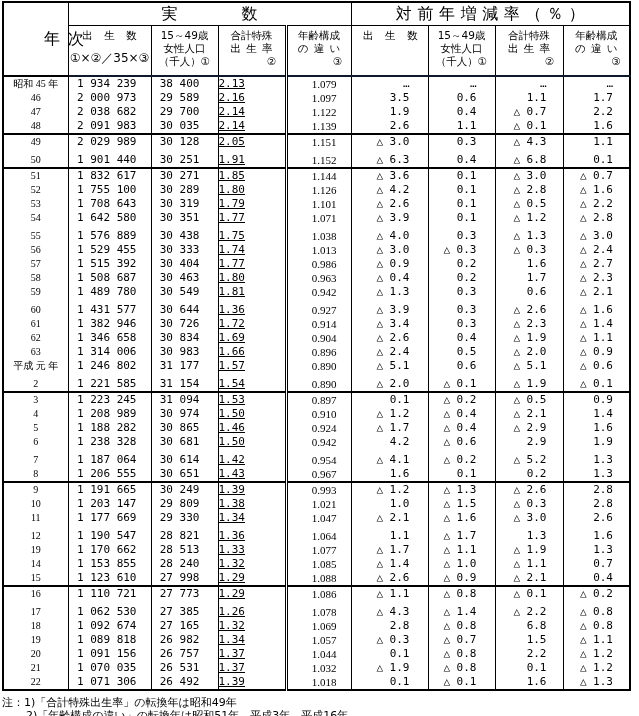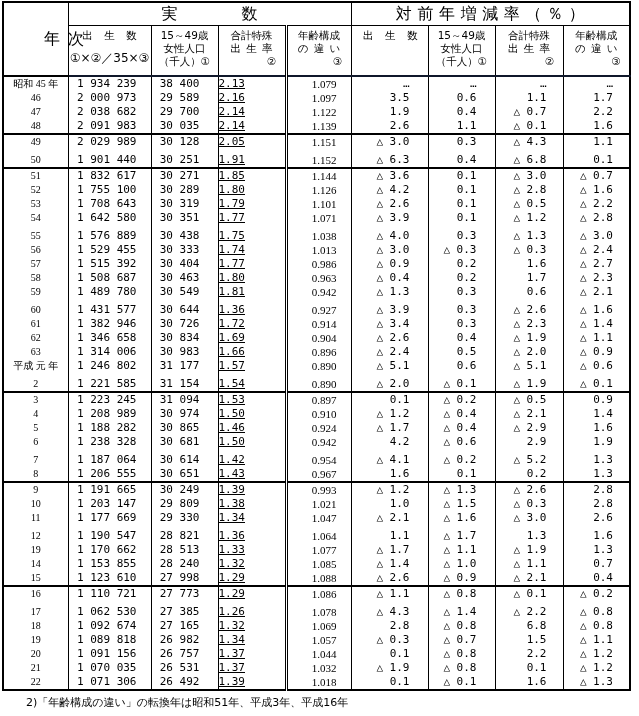--- a/index.html
+++ b/index.html
@@ -632,18 +632,21 @@
           <td class="c4">1.018</td>
           <td class="c5">0.1</td>
           <td class="c6">△ 0.1</td>
           <td class="c7">1.6</td>
           <td class="c8">△ 1.3</td>
         </tr>
       </tbody>
   </table>
 
   <div class="footnotes">
+    <div class="note-row">
+      <span class="lbl">注：</span><span>1)「合計特殊出生率」の転換年は昭和49年</span>
+    </div>
     <div class="note-row indent">
       <span>2)「年齢構成の違い」の転換年は昭和51年、平成3年、平成16年</span>
     </div>
 
   </div>
 </div>
 
 </body></html>

